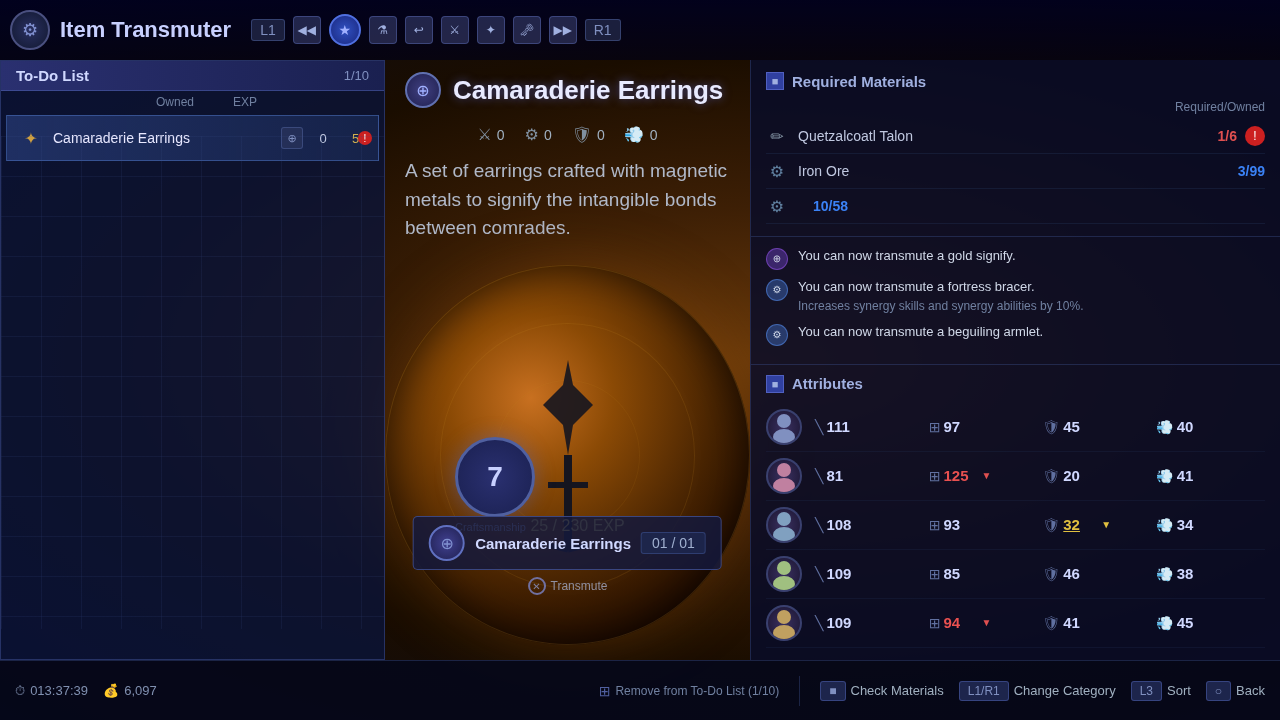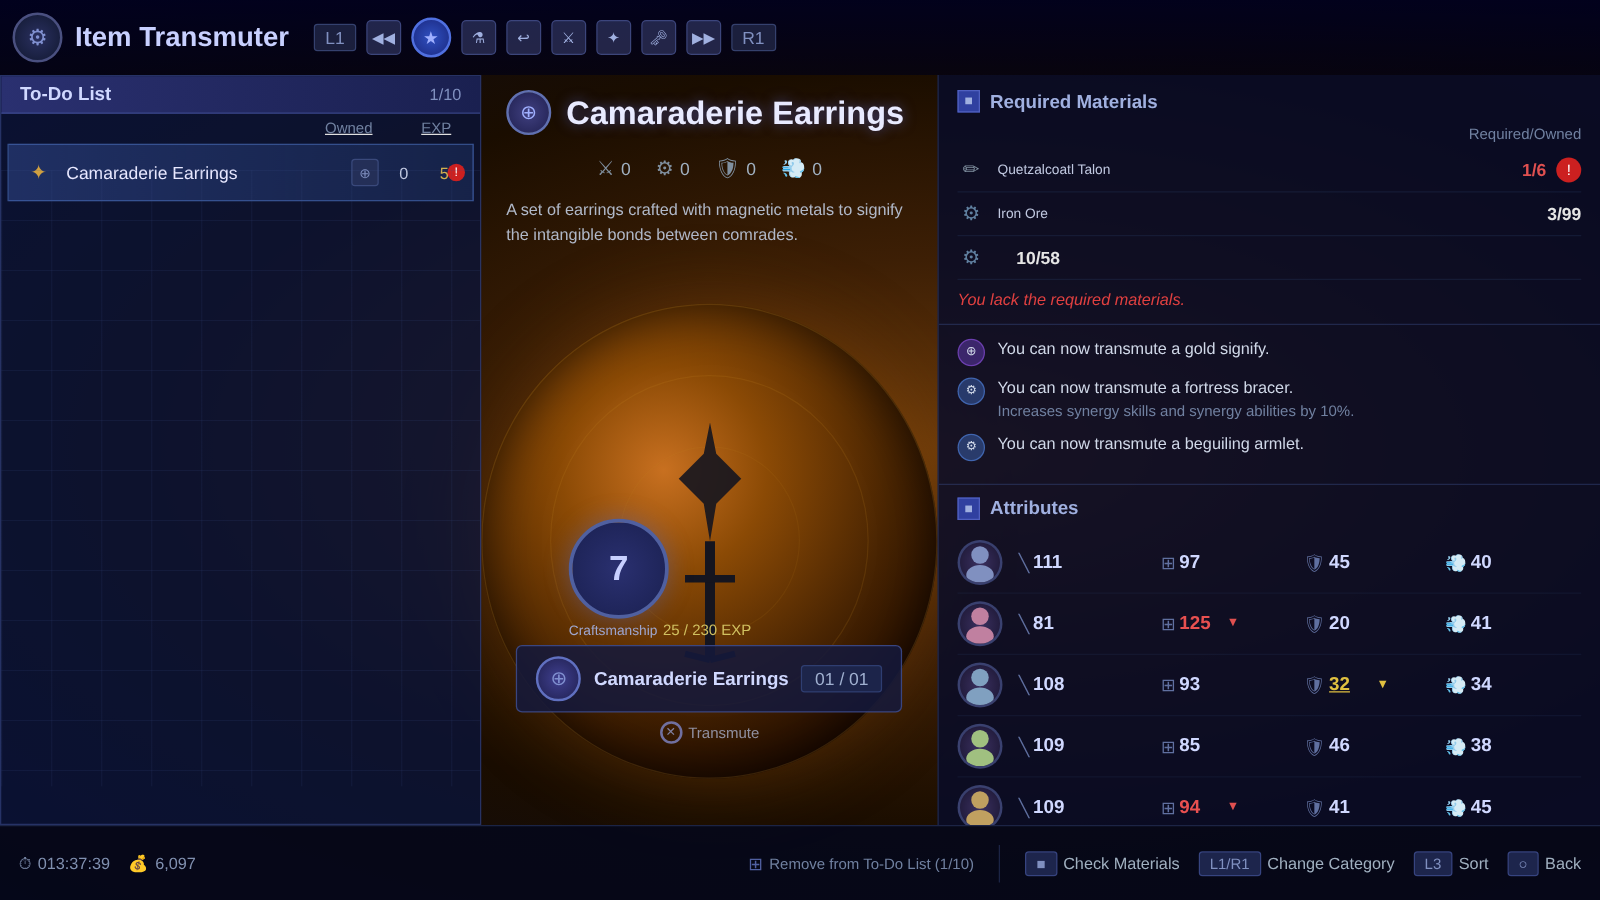--- a/index.html
+++ b/index.html
@@ -119,23 +119,22 @@
     }
 
     .list-count {
       color: #8090c0;
       font-size: 13px;
     }
 
     .list-columns {
       display: flex;
       padding: 4px 15px 4px 50px;
-      justify-content: flex-end;
+      justify-content: center;
       gap: 30px;
-      text-decoration: underline;
     }
 
     .col-label {
       color: #7080a0;
       font-size: 12px;
       width: 40px;
       text-align: center;
     }
 
     .list-item {
@@ -285,21 +284,21 @@
     }
 
     .stat-sym {
       font-size: 16px;
       color: #8090a0;
     }
 
     .item-description {
       padding: 8px 20px;
       color: #b0b8c8;
-      font-size: 13px;
+      font-size: 19px;
       line-height: 1.5;
       max-width: 460px;
     }
 
     
     .center-orb {
       flex: 1;
       width: 100%;
       display: flex;
       align-items: center;
@@ -369,21 +368,21 @@
       line-height: 1;
     }
 
     .craft-label {
       color: #a0a8d0;
       font-size: 11px;
     }
 
     .craft-exp {
       color: #d0c060;
-      font-size: 12px;
+      font-size: 16px;
       text-align: right;
     }
 
     
     .item-preview {
       position: absolute;
       bottom: 25px;
       left: 50%;
       transform: translateX(-50%);
       display: flex;
@@ -514,36 +513,36 @@
       display: flex;
       align-items: center;
       justify-content: center;
       font-size: 16px;
       color: #8090a0;
     }
 
     .mat-name {
       flex: 1;
       color: #c0c8e0;
-      font-size: 11px;
+      font-size: 14px;
     }
 
     .mat-qty {
       font-size: 14px;
       font-weight: bold;
       min-width: 50px;
       text-align: right;
     }
 
     .mat-qty.insufficient {
       color: #e05050;
     }
 
     .mat-qty.sufficient {
-      color: #e5e5e5;
+      color: #3b82f6;
     }
 
     .warn-icon {
       width: 20px;
       height: 20px;
       background: #cc2020;
       border-radius: 50%;
       display: flex;
       align-items: center;
       justify-content: center;
@@ -863,21 +862,20 @@
     <div class="material-row">
       <div class="mat-icon" style="color:#6080a0;">⚙</div>
       <span class="mat-name">Iron Ore</span>
       <span class="mat-qty sufficient">3/99</span>
     </div>
     <div class="material-row">
       <div class="mat-icon" style="color:#6080a0;">⚙</div>
       <span class="mat-qty sufficient">10/58</span>
     </div>
 
-    <div class="lack-materials-text">You lack the required materials.</div>
   </div>
 
   <div class="transmute-messages">
     <div class="transmute-msg">
       <div class="msg-icon" style="background:rgba(100,60,180,0.5);border-color:rgba(140,80,220,0.6);">⊕</div>
       <span class="msg-text">You can now transmute a gold signify.</span>
     </div>
     <div class="transmute-msg">
       <div class="msg-icon" style="background:rgba(60,100,180,0.5);border-color:rgba(80,130,220,0.6);">⚙</div>
       <div style="flex:1;">

